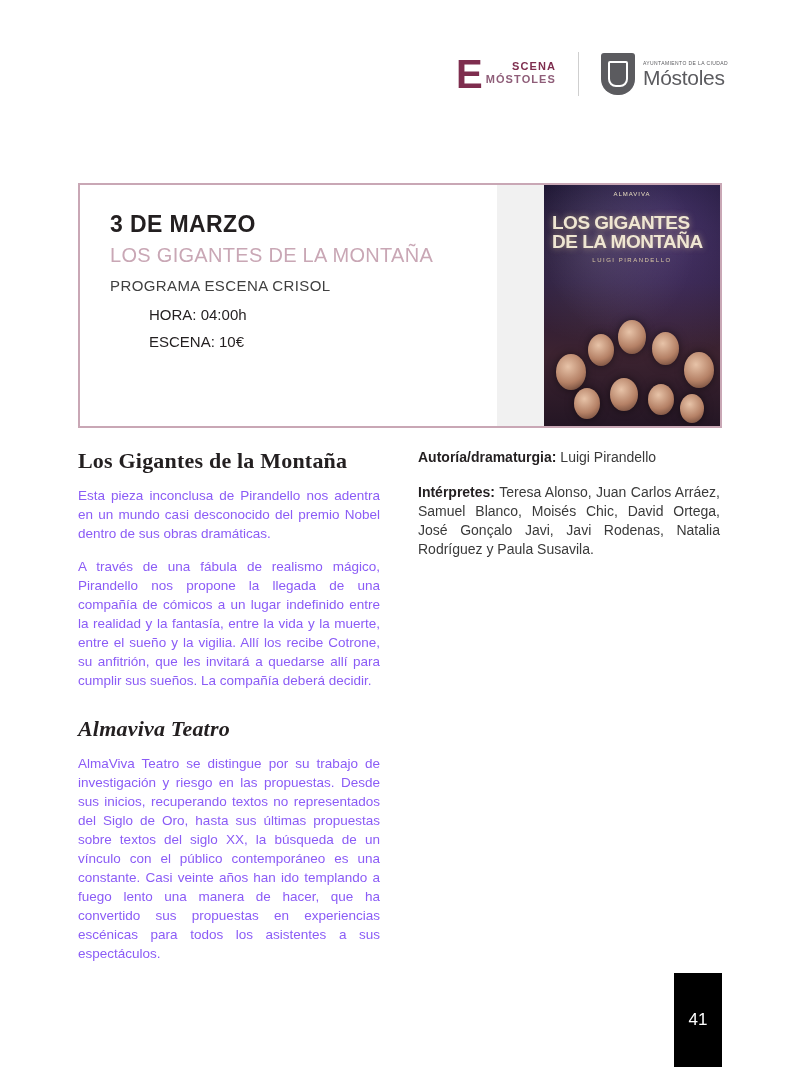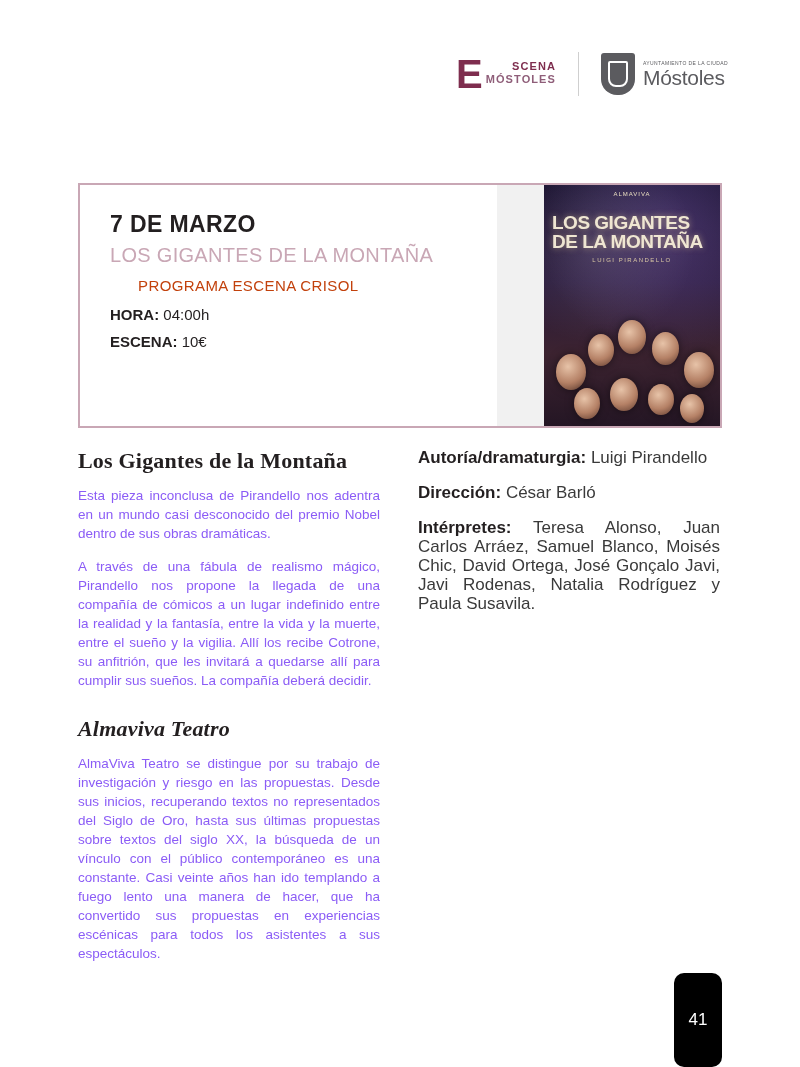--- a/index.html
+++ b/index.html
@@ -127,31 +127,30 @@
     margin-bottom: 6px;
   }
   .card-show {
     font-size: 20px;
     color: #c9a7b5;
     letter-spacing: 0.3px;
     margin-bottom: 10px;
   }
   .card-program {
     font-size: 15px;
-    color: #c2410c;
+    color: #404040;
     letter-spacing: 0.4px;
     margin-bottom: 12px;
-    margin-left: 28px;
   }
   .card-row {
     font-size: 15px;
     color: #231f20;
     margin-bottom: 10px;
   }
-  .card-row b { font-weight: bold; }
+  .card-row b { font-weight: normal; margin-left: 39px; }
   .card-type {
     font-size: 15px;
     font-weight: bold;
     letter-spacing: 0.2px;
   }
   .card-img {
     width: 176px;
     flex: 0 0 176px;
     background:
       radial-gradient(circle at 30% 25%, rgba(255,255,255,0.12) 0%, rgba(255,255,255,0) 45%),
@@ -229,21 +228,21 @@
 
   p.body {
     font-size: 13.5px;
     line-height: 19px;
     color: #8b5cf6;
     margin: 0 0 14px 0;
     text-align: justify;
   }
 
   .credit {
-    font-size: 17px;
+    font-size: 14px;
     line-height: 19px;
     color: #3a3a3a;
     margin: 0 0 16px 0;
     text-align: justify;
   }
   .credit b {
     font-weight: bold;
     color: #231f20;
   }
 
@@ -253,21 +252,20 @@
     right: 78px;
     bottom: 0;
     width: 48px;
     height: 94px;
     background: #000000;
     color: #ffffff;
     display: flex;
     align-items: center;
     justify-content: center;
     font-size: 17px;
-    border-radius: 10px;
   }
 </style>
 </head>
 <body>
 
 <div class="header">
   <div class="escena-logo">
     <div class="escena-e">E</div>
     <div class="escena-words">
       <div class="w1">SCENA</div>
@@ -279,21 +277,21 @@
     <div class="shield"></div>
     <div class="ayto-text">
       <div class="ayto-small">AYUNTAMIENTO DE LA CIUDAD</div>
       <div class="ayto-big">Móstoles</div>
     </div>
   </div>
 </div>
 
 <div class="card">
   <div class="card-left">
-    <div class="card-date">7 DE MARZO</div>
+    <div class="card-date">3 DE MARZO</div>
     <div class="card-show">LOS GIGANTES DE LA MONTAÑA</div>
     <div class="card-program">PROGRAMA ESCENA CRISOL</div>
     <div class="card-row">
       <b>HORA:</b>
       <span>04:00h</span>
     </div>
     <div class="card-row">
       <b>ESCENA:</b>
       <span>10€</span>
     </div>
@@ -325,23 +323,19 @@
     <h2 class="section second">Almaviva Teatro</h2>
     <p class="body">AlmaViva Teatro se distingue por su trabajo de investigación y riesgo en las propuestas. Desde sus inicios, recuperando textos no representados del Siglo de Oro, hasta sus últimas propuestas sobre textos del siglo XX, la búsqueda de un vínculo con el público contemporáneo es una constante. Casi veinte años han ido templando a fuego lento una manera de hacer, que ha convertido sus propuestas en experiencias escénicas para todos los asistentes a sus espectáculos.</p>
   </div>
 
   <div class="col-right">
     <p class="credit">
       <b>Autoría/dramaturgia:</b>
       <span>Luigi Pirandello</span>
     </p>
     <p class="credit">
-      <b>Dirección:</b>
-      <span>César Barló</span>
-    </p>
-    <p class="credit">
       <b>Intérpretes:</b>
       <span>Teresa Alonso, Juan Carlos Arráez, Samuel Blanco, Moisés Chic, David Ortega, José Gonçalo Javi, Javi Rodenas, Natalia Rodríguez y Paula Susavila.</span>
     </p>
   </div>
 </div>
 
 <div class="page-tab">41</div>
 
 </body></html>

